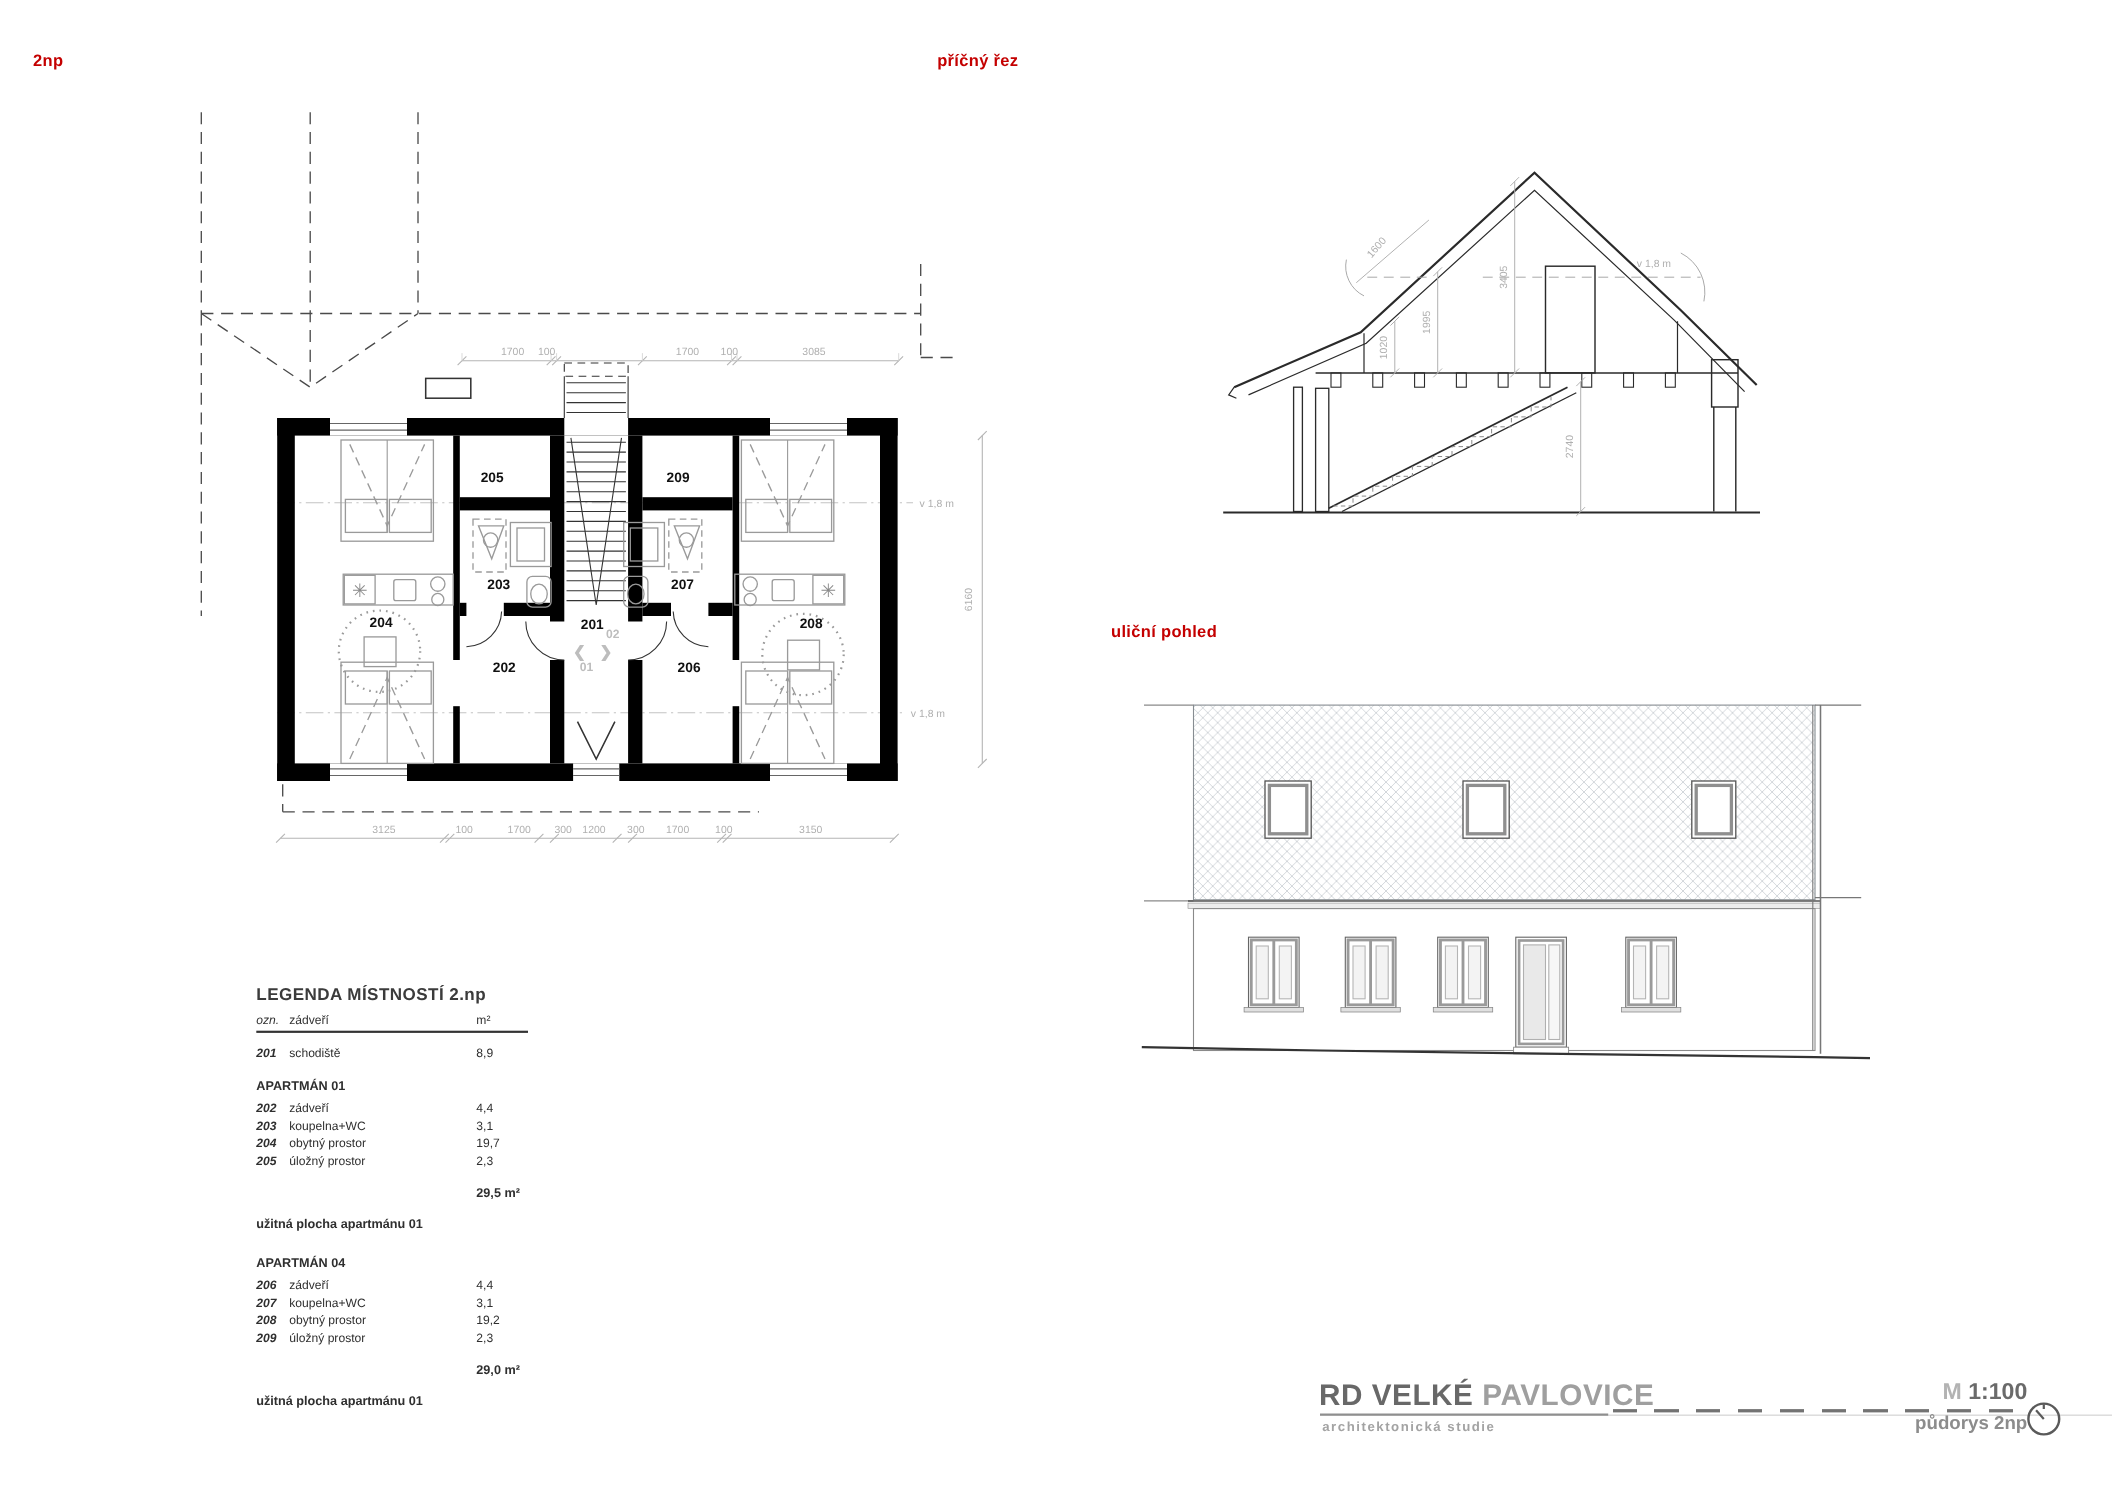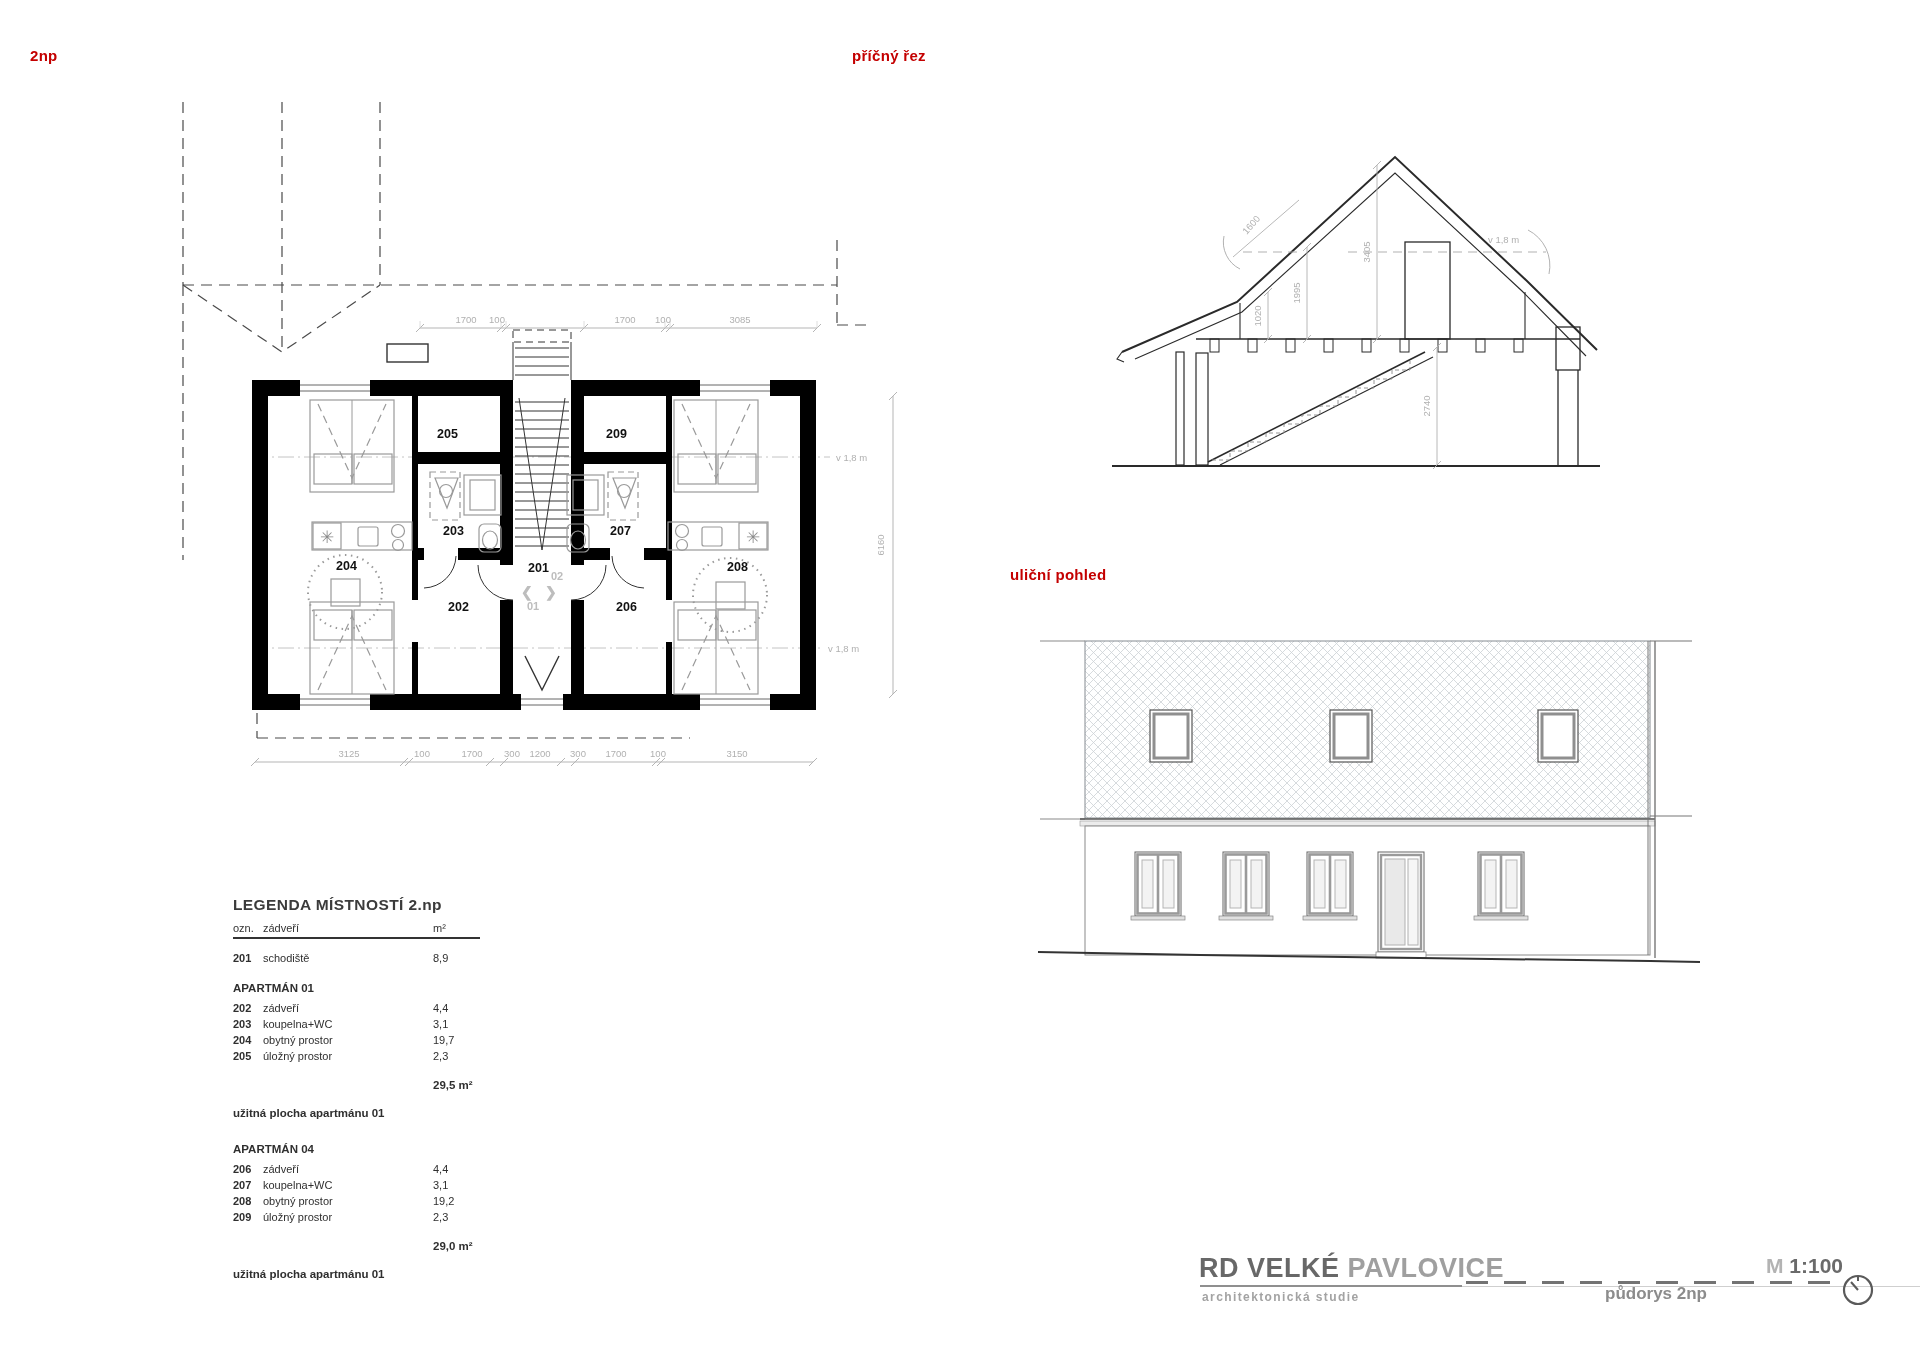--- a/index.html
+++ b/index.html
@@ -14,36 +14,36 @@
   
   #legend{position:absolute;left:233px;top:895px;width:250px;color:#2f2f2f;}
   #legend .lg-title{font-size:15.5px;font-weight:bold;color:#3b3b3b;letter-spacing:.4px;line-height:19px;}
   .lg-head{display:flex;margin-top:7px;font-size:11px;line-height:14px;color:#333;}
   .lg-rule{height:2px;background:#333;margin-top:2px;width:247px;}
   .lg-row{display:flex;font-size:11px;line-height:16px;}
   .lg-row.first{margin-top:11px;}
   .lg-grouptitle{font-size:11.5px;font-weight:bold;line-height:15px;}
   .g1{margin-top:15px;} .g2{margin-top:21px;}
   .lg-rows{margin-top:4px;}
-  .c-num{width:30px;font-weight:bold;}
+  .c-num{width:30px;font-weight:bold;font-style:italic;}
   .c-name{width:170px;}
   .c-area{width:50px;}
   .lg-total{display:flex;font-size:11.5px;font-weight:bold;margin-top:13px;line-height:16px;}
   .lg-total .t-label{width:200px;margin-top:28px;}
   
   #tb-title{position:absolute;left:1199px;top:1253px;font-size:27px;font-weight:bold;letter-spacing:.5px;white-space:nowrap;}
   #tb-title .t1{color:#686868;} #tb-title .t2{color:#9f9f9f;}
   #tb-underline{position:absolute;left:1200px;top:1285px;width:262px;height:2px;background:#8f8f8f;}
   #tb-thinline{position:absolute;left:1200px;top:1286px;width:720px;height:1px;background:#cfcfcf;}
   #tb-dashes{position:absolute;left:1466px;top:1281px;width:376px;height:3px;
      background:repeating-linear-gradient(90deg,#737373 0 22px,transparent 22px 38px);}
   #tb-subtitle{position:absolute;left:1202px;top:1290px;font-size:12px;font-weight:bold;color:#a3a3a3;letter-spacing:1.4px;}
   #tb-scale{position:absolute;left:1645px;top:1254px;width:198px;text-align:right;font-size:21px;font-weight:bold;white-space:nowrap;}
   #tb-scale .m{color:#b3b3b3;} #tb-scale .v{color:#6a6a6a;}
-  #tb-sheet{position:absolute;left:1605px;top:1284px;width:238px;font-size:17px;font-weight:bold;color:#8c8c8c;white-space:nowrap;}
+  #tb-sheet{position:absolute;left:1605px;top:1284px;width:238px;text-align:right;font-size:17px;font-weight:bold;color:#8c8c8c;white-space:nowrap;}
   #tb-clock{position:absolute;left:1840px;top:1272px;}
 </style>
 </head>
 <body>
 
 <div id="canvas">
 
   <svg width="1920" height="1358" viewBox="0 0 1920 1358">
     <defs>
       <pattern id="hx" width="9" height="9" patternUnits="userSpaceOnUse">

